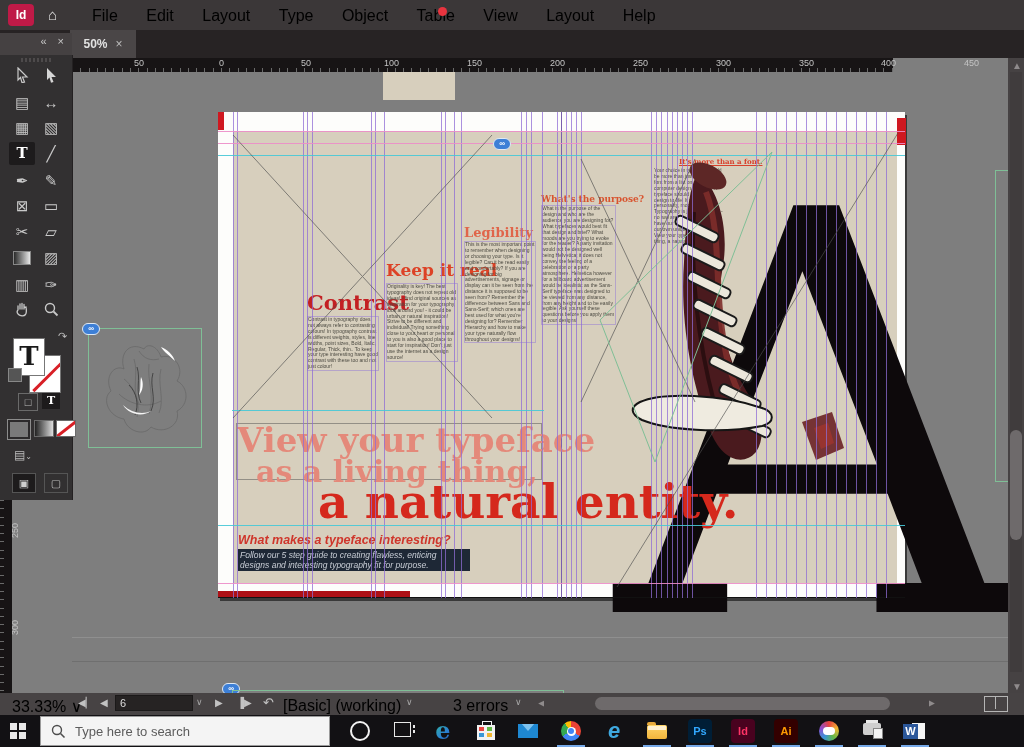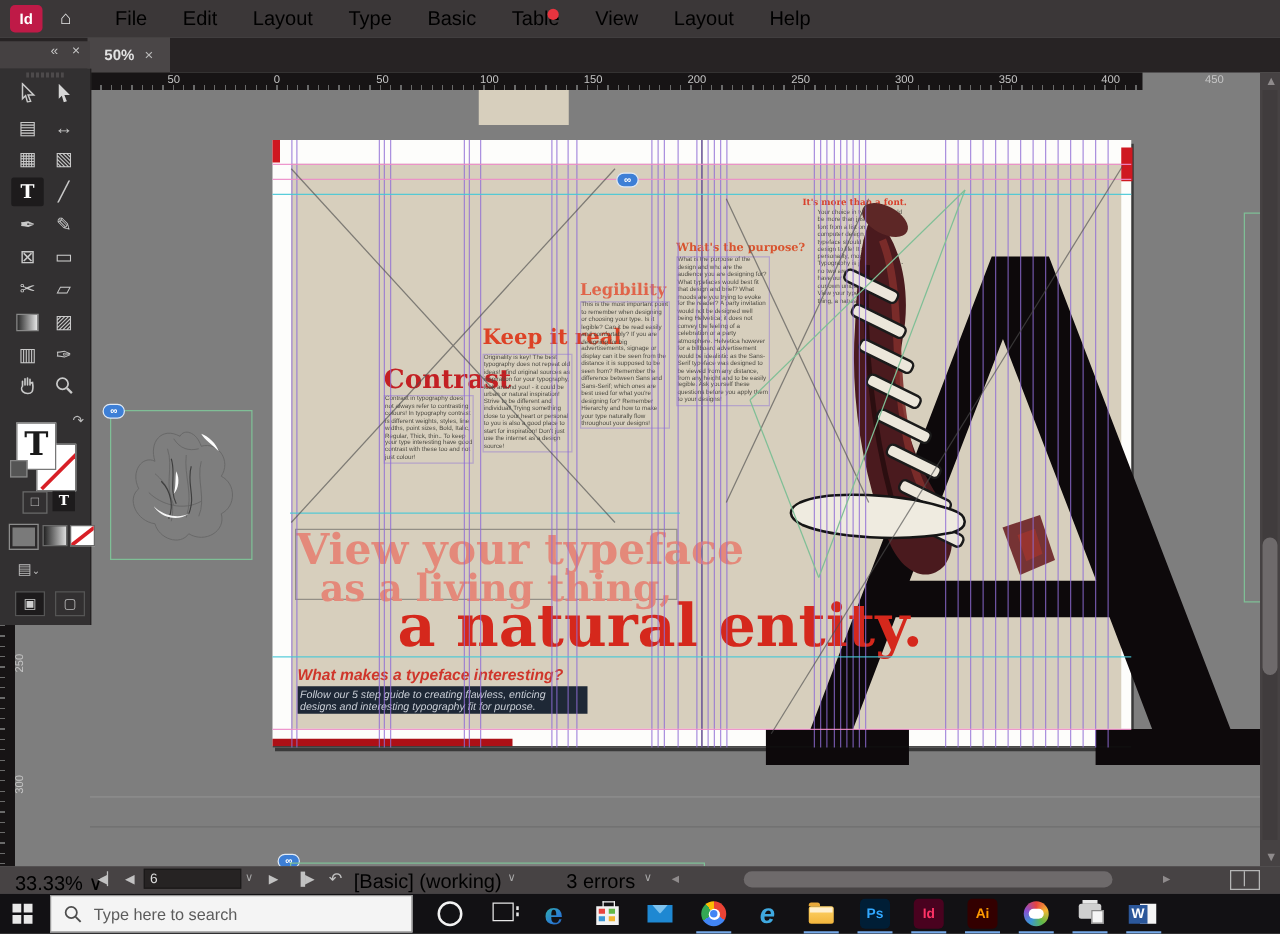--- a/index.html
+++ b/index.html
@@ -20,21 +20,21 @@
   #tabstrip{left:0;top:30px;width:1024px;height:28px;background:#272324;}
   #doc-tab{left:70px;top:30px;width:66px;height:28px;background:#4a4647;color:#e2e2e2;font-size:12px;
     font-weight:bold;line-height:28px;text-align:center;}
   #doc-tab .x{font-weight:normal;margin-left:8px;color:#bbb;}
   #panel-header{left:0;top:33px;width:72px;height:22px;background:#454142;color:#c9c9c9;
     font-size:11px;text-align:right;padding-top:2px;box-sizing:border-box;}
   #panel-header span{margin-right:8px;}
   
   #hruler{left:72px;top:58px;width:821px;height:14px;background:#171415;color:#c4c4c4;font-size:9px;
     background-image:repeating-linear-gradient(90deg,#6a6a6a 0,#6a6a6a 1px,transparent 1px,transparent 8.28px);
-    background-size:100% 4px;background-position:left bottom;background-repeat:no-repeat;padding-left:21px;}
+    background-size:100% 4px;background-position:left bottom;background-repeat:no-repeat;}
   .htick{position:absolute;top:0px;}
   #vruler{left:0;top:500px;width:12px;height:193px;background:#171415;color:#c4c4c4;font-size:9px;
     background-image:repeating-linear-gradient(180deg,#6a6a6a 0,#6a6a6a 1px,transparent 1px,transparent 8.28px);
     background-size:4px 100%;background-repeat:no-repeat;}
   .vtick{position:absolute;transform:rotate(-90deg);transform-origin:left top;left:10px;}
   
   #tools{left:0;top:55px;width:72px;height:445px;background:#323031;border-right:1px solid #242122;}
   #tools .grip{width:30px;height:4px;margin:3px auto 4px auto;
     background:repeating-linear-gradient(90deg,#4d4a4b 0 2px,transparent 2px 4px);}
   .tool{position:absolute;width:26px;height:23px;color:#c9c9c9;font-size:15px;text-align:center;line-height:23px;}
@@ -105,21 +105,21 @@
 <div id="screen">
 
   <div class="abs" id="menubar"></div>
   <div class="abs" id="id-logo">Id</div>
   <div class="abs" id="home-icon">⌂</div>
   <div class="abs" id="menus">
     <span class="menu-item">File</span>
     <span class="menu-item">Edit</span>
     <span class="menu-item">Layout</span>
     <span class="menu-item">Type</span>
-    <span class="menu-item">Basic</span>
+    <span class="menu-item">Object</span>
     <span class="menu-item">Table</span>
     <span class="menu-item">View</span>
     <span class="menu-item">Layout</span>
     <span class="menu-item">Help</span>
   </div>
 
   <div class="abs" id="tabstrip"></div>
   <div class="abs" id="doc-tab">
     <span>50%</span><span class="x">×</span>
   </div>
@@ -183,21 +183,21 @@
 
       <div class="col-head" style="left:168px;top:148px;font-size:17px;color:#dd4226;">Keep it real</div>
       <div class="col-body" style="left:169px;top:172px;">Originality is key! The best typography does not repeat old ideas! - find original sources as inspiration for your typography, look around you! - it could be urban or natural inspiration! Strive to be different and individual! Trying something close to your heart or personal to you is also a good place to start for inspiration! Don't just use the internet as a design source!</div>
 
       <div class="col-head" style="left:246px;top:113px;font-size:13px;color:#e0654a;">Legibility</div>
       <div class="col-body" style="left:247px;top:130px;">This is the most important point to remember when designing or choosing your type. Is it legible? Can it be read easily and comfortably? If you are designing for big advertisements, signage or display can it be seen from the distance it is supposed to be seen from? Remember the difference between Sans and Sans-Serif; which ones are best used for what you're designing for? Remember Hierarchy and how to make your type naturally flow throughout your designs!</div>
 
       <div class="col-head" style="left:323px;top:82px;font-size:9px;color:#d8542f;">What's the purpose?</div>
       <div class="col-body" style="left:324px;top:94px;width:73px;">What is the purpose of the design and who are the audience you are designing for? What typefaces would best fit that design and brief? What moods are you trying to evoke for the reader? A party invitation would not be designed well being Helvetica; it does not convey the feeling of a celebration or a party atmosphere. Helvetica however for a billboard advertisement would be idealistic as the Sans-Serif typeface was designed to be viewed from any distance, from any height and to be easily legible. Ask yourself these questions before you apply them to your designs!</div>
 
-      <div class="col-head" style="left:424px;top:45px;font-size:7px;color:#d8402c;">It's more than a font.</div>
+      <div class="col-head" style="left:461px;top:45px;font-size:7px;color:#d8402c;text-decoration:underline;">It's more than a font.</div>
       <div class="col-body" style="left:436px;top:56px;outline:none;">Your choice in typeface should be more than just choosing any font from a list on your computer design software! A typeface should bring your design to life! It should have personality, moods and style! Typography is just like people - no two are the same, we each have our own individuality and our own unique, personal style. View your typeface as a living thing, a natural entity.</div>
 
       <div class="abs" style="left:18px;top:311px;width:304px;height:55px;border:1px solid rgba(80,80,80,.5);"></div>
       <div class="disp" style="left:38px;top:342px;font-size:30px;color:#e4897a;">as a living thing,</div>
       <div class="disp" style="left:19px;top:308px;font-size:34px;color:#e4897a;">View your typeface</div>
       <div class="disp" style="left:100px;top:362px;font-size:47px;color:#d5281c;">a natural entity.</div>
 
       <div class="abs" style="left:20px;top:421px;font-size:12.5px;font-style:italic;font-weight:bold;color:#cf362b;white-space:nowrap;">What makes a typeface interesting?</div>
       <div class="abs" style="left:20px;top:437px;width:228px;font-size:8.5px;line-height:10px;font-style:italic;color:#c9ced6;background:#1e2836;padding:1px 2px;">Follow our 5 step guide to creating flawless, enticing designs and interesting typography fit for purpose.</div>
 

